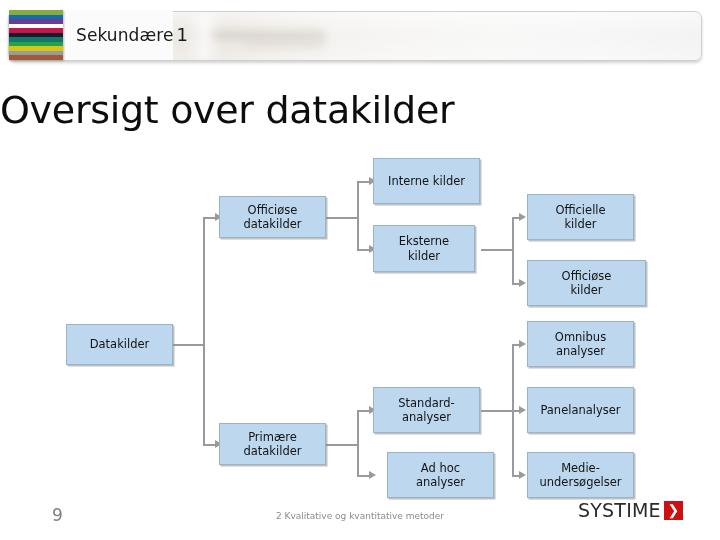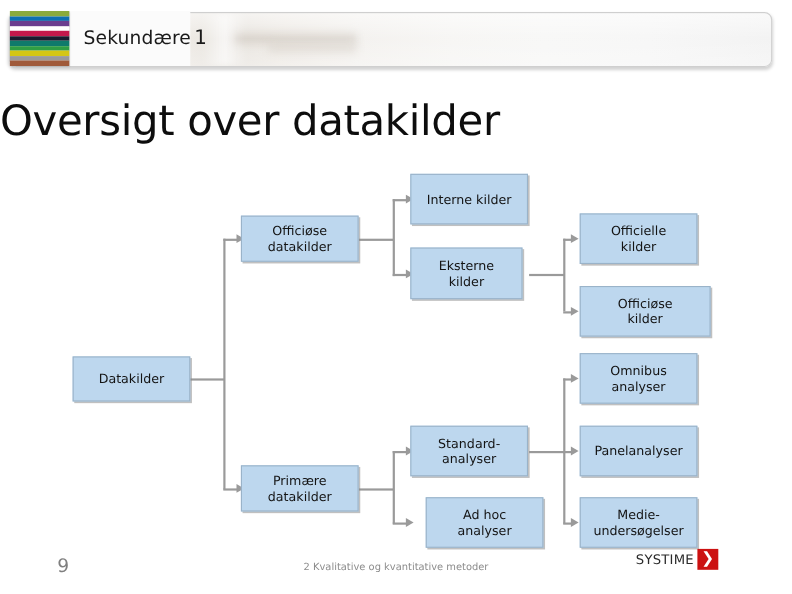--- a/index.html
+++ b/index.html
@@ -176,21 +176,21 @@
   }
   .systime-logo {
     position: absolute;
     left: 578px;
     top: 499px;
     display: flex;
     align-items: center;
     gap: 3px;
   }
   .systime-word {
-    font-size: 12px;
+    font-size: 19px;
     color: #2b2b2b;
     letter-spacing: 0.2px;
     font-family: "DejaVu Sans", sans-serif;
   }
   .systime-mark {
     width: 19px;
     height: 19px;
     background: #cc1111;
     color: #ffffff;
     font-size: 14px;

